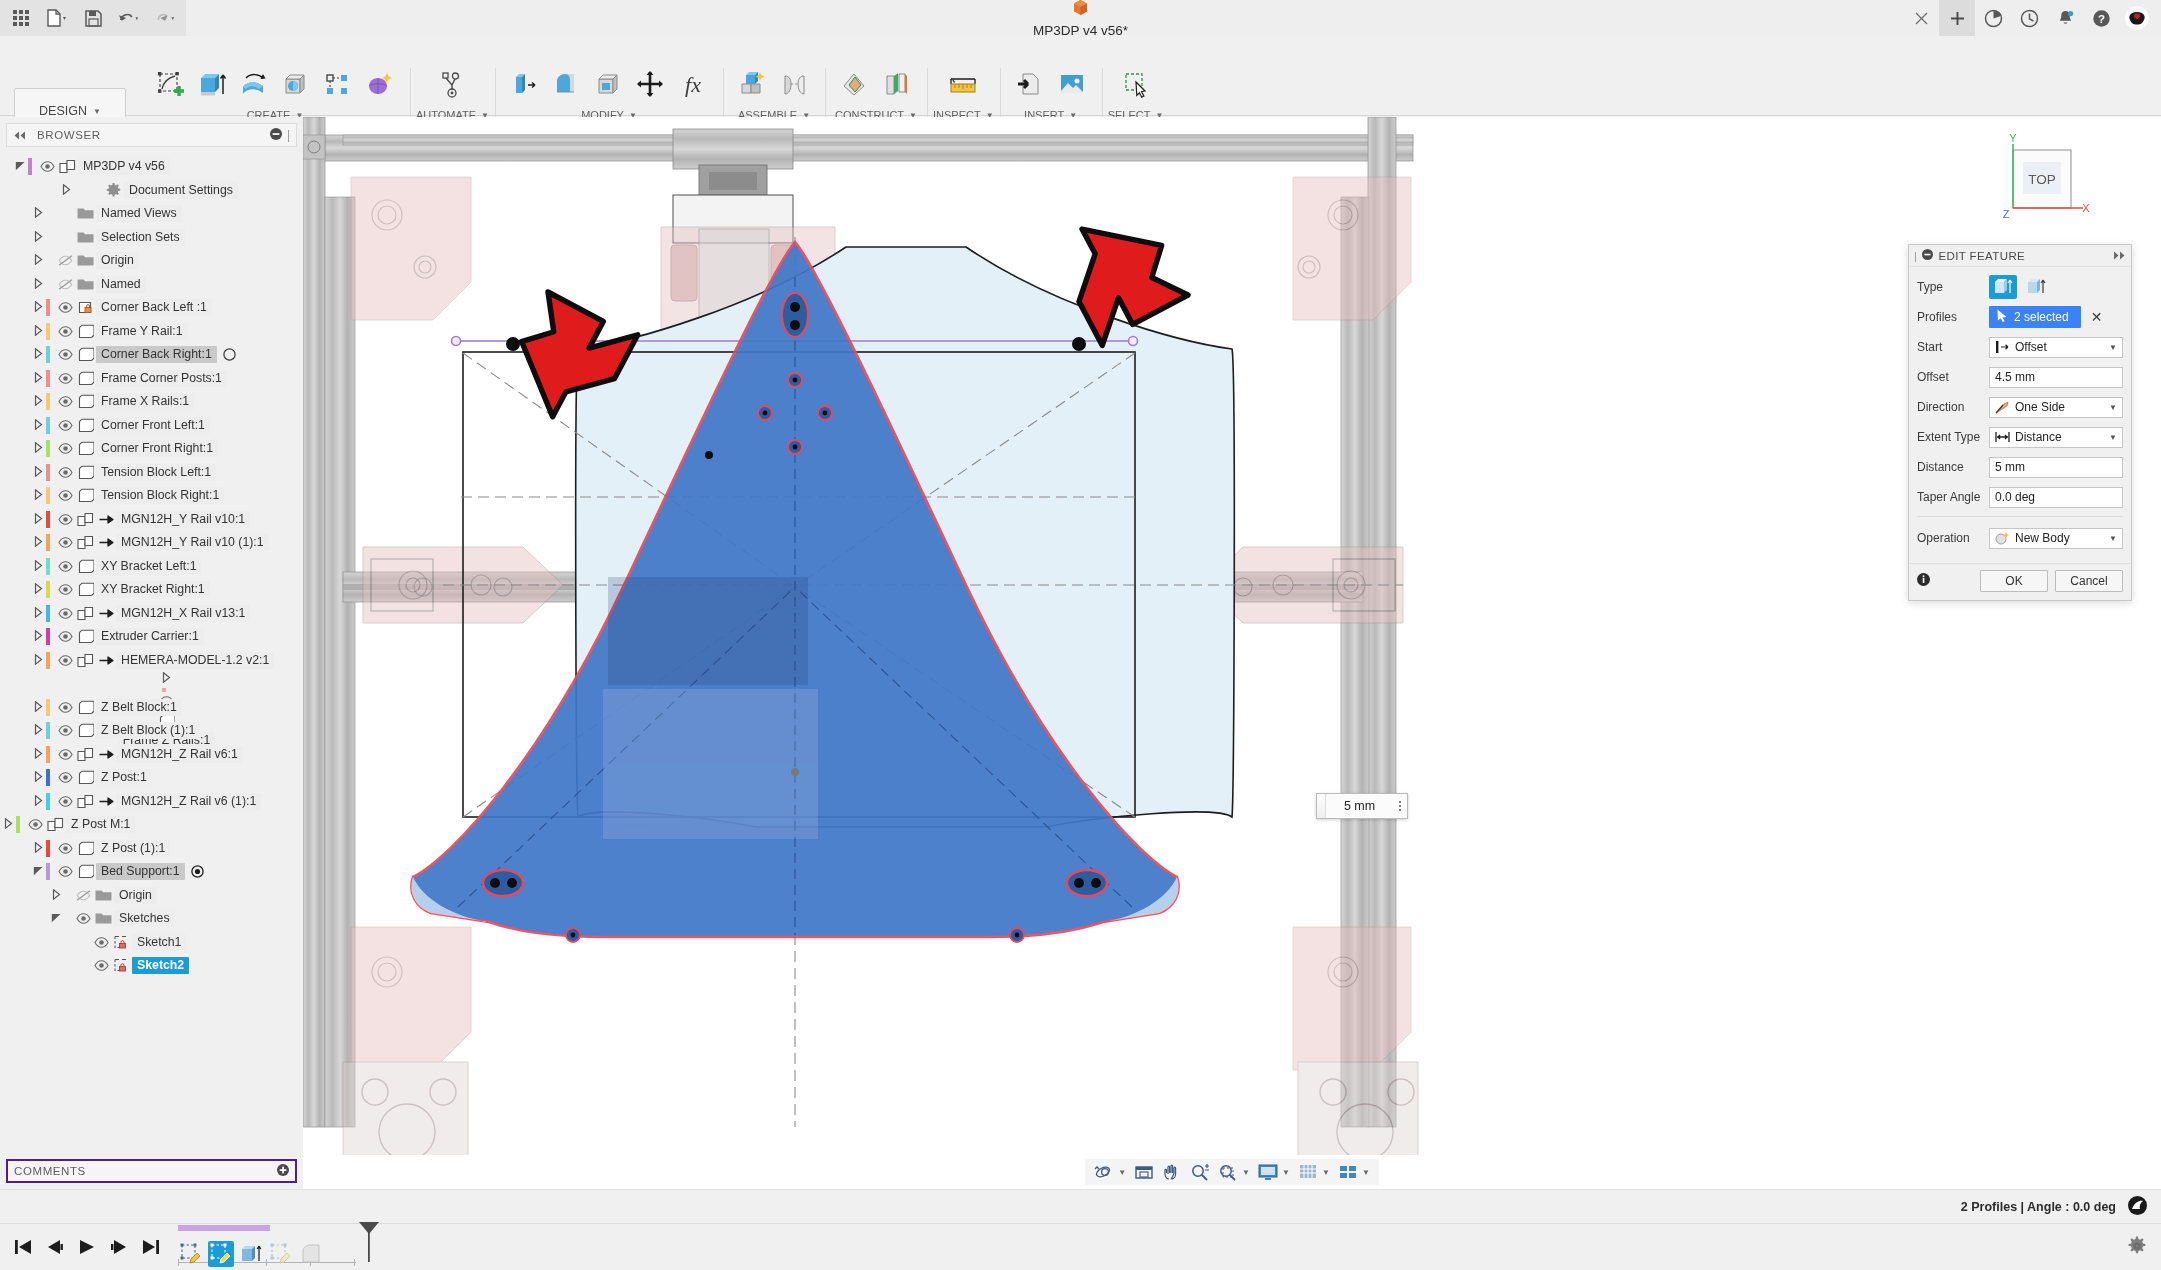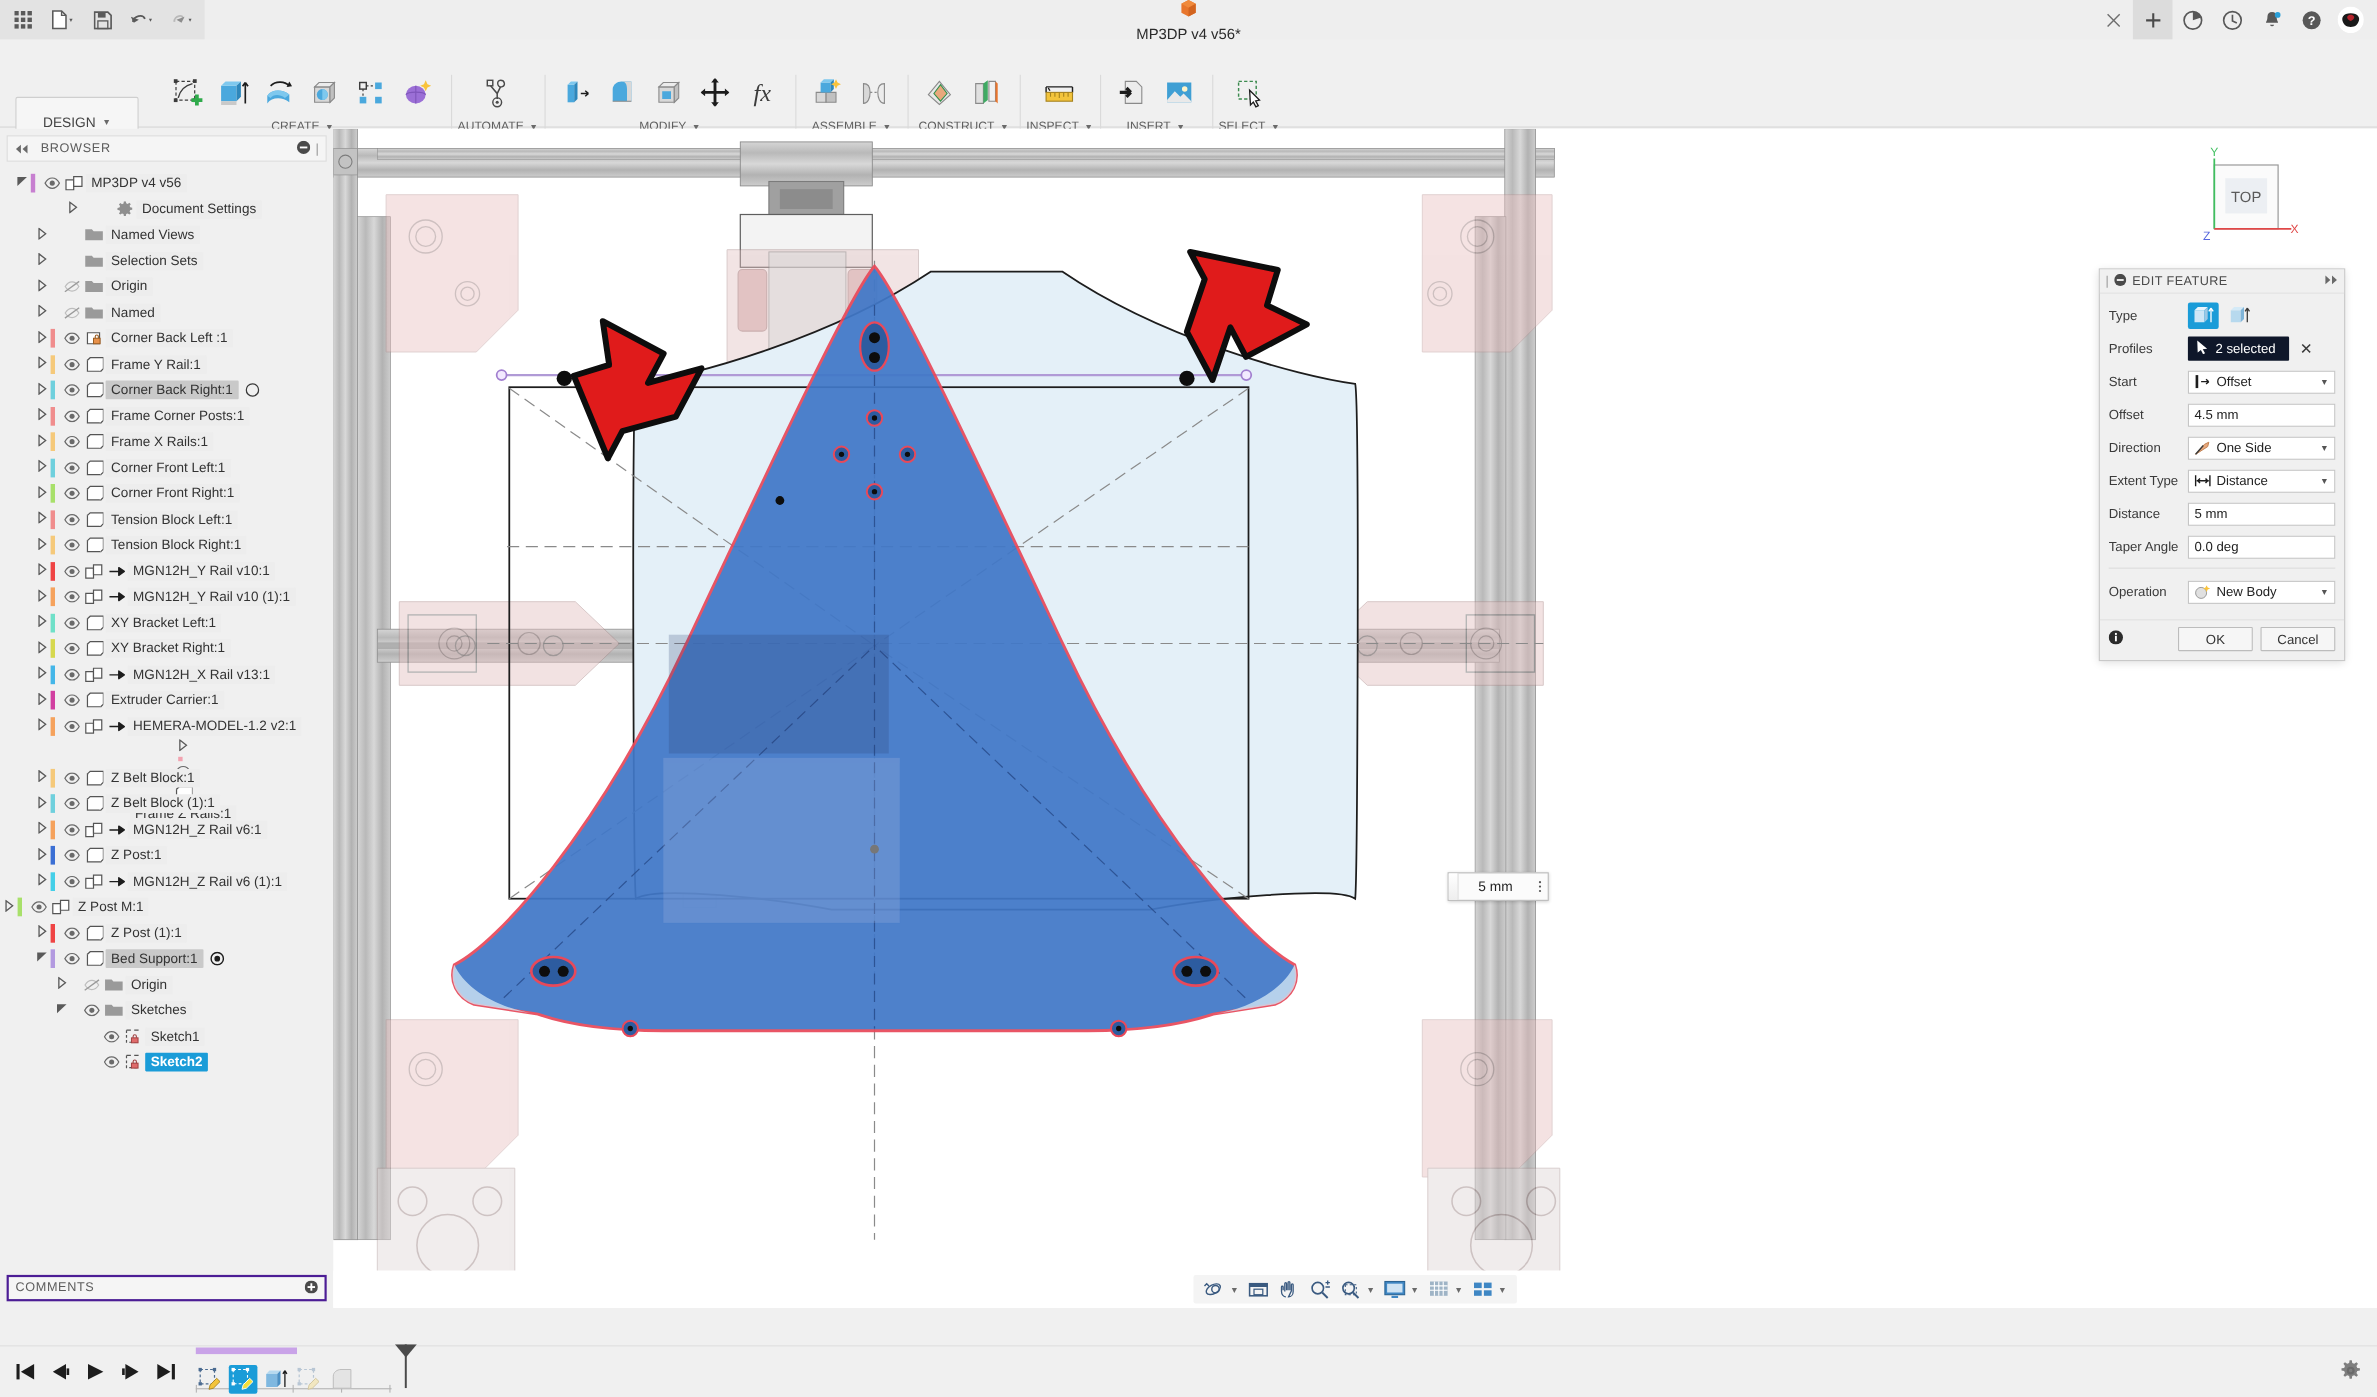--- a/index.html
+++ b/index.html
@@ -73,21 +73,21 @@
   .dlg-hdr { height:22px; display:flex; align-items:center; padding:0 5px; gap:5px; font-size:11.5px; letter-spacing:.4px; color:#4a4a4a; background:#f0f0f0; border-bottom:1px solid #e2e2e2;}
   .dlg-body { padding:7px 8px 4px 8px; }
   .frow { display:flex; align-items:center; height:26px; margin-bottom:4px; }
   .frow .flab { width:72px; font-size:12px; color:#3a3a3a; flex:0 0 72px;}
   .ctl { flex:1; height:21px; border:1px solid #c5c5c5; background:#fff; display:flex; align-items:center; padding:0 5px; font-size:12px; color:#222; position:relative; cursor:pointer;}
   .ctl .dd { position:absolute; right:5px; font-size:8px; color:#555;}
   .ctl .ci { margin-right:5px; display:flex; align-items:center;}
   .typebtns { flex:1; display:flex; gap:5px; align-items:center;}
   .tbtn { width:28px;height:24px; display:flex; align-items:center; justify-content:center; border-radius:2px; cursor:pointer;}
   .tbtn.act { background:#1a9cd8; }
-  .selbtn { background:#0f172a; color:#fff; height:22px; padding:0 12px 0 8px; display:flex; align-items:center; gap:6px; font-size:12px; cursor:pointer; border-radius:1px;}
+  .selbtn { background:#3b82f6; color:#fff; height:22px; padding:0 12px 0 8px; display:flex; align-items:center; gap:6px; font-size:12px; cursor:pointer; border-radius:1px;}
   .xbtn { margin-left:10px; color:#3a3a3a; font-size:14px; cursor:pointer; line-height:1;}
   .dlg-sep { height:1px; background:#dcdcdc; margin:6px 0 8px 0;}
   .dlg-foot { display:flex; align-items:center; justify-content:space-between; padding:6px 8px 8px 8px; border-top:1px solid #e0e0e0; margin-top:4px;}
   .okbtn,.cancelbtn { width:68px;height:22px;border:1px solid #bcbcbc;background:#f6f6f6;font-size:12px;color:#333;display:flex;align-items:center;justify-content:center;cursor:pointer;border-radius:1px;}
 
   
   .navbar { position:absolute; left:303px; right:0; bottom:81px; height:34px; display:flex; align-items:center; justify-content:center; background:#fff;}
   .navgrp { display:flex; align-items:center; gap:2px; background:#f4f4f4; padding:2px 6px; border-radius:2px;}
   .navitem { display:flex; align-items:center; gap:2px; padding:2px 3px; cursor:pointer; border-radius:2px;}
   .statusbar { position:absolute; left:0; right:0; bottom:47px; height:34px; background:#f0f0f0; border-top:1px solid #e0e0e0; display:flex; align-items:center; justify-content:flex-end; padding-right:14px; gap:12px;}
@@ -1637,20 +1637,29 @@
             <rect x="2" y="3" width="7" height="5" fill="#3f87c4"></rect>
             <rect x="11" y="3" width="7" height="5" fill="#3f87c4"></rect>
             <rect x="2" y="10" width="7" height="5" fill="#3f87c4"></rect>
             <rect x="11" y="10" width="7" height="5" fill="#3f87c4"></rect>
           </svg>
       <span class="caret">▼</span>
     </div>
   </div>
 </div>
 
+<div class="statusbar">
+  <span class="statustext">2 Profiles | Angle : 0.0 deg</span>
+  <span>
+    <svg width="19" height="19" viewBox="0 0 19 19">
+          <circle cx="9.5" cy="9.5" r="9.5" fill="#1a1a1a"></circle>
+          <path d="M4 13 C7 5, 13 4, 15 5 C12 7, 11 11, 12 13z" fill="#fff"></path>
+        </svg>
+  </span>
+</div>
 
 <div class="timeline">
   <div class="tl-play">
     <span class="b">
       <svg width="18" height="16" viewBox="0 0 18 16">
             <rect x="1" y="1" width="2.8" height="14" fill="#1d1d1d"></rect>
             <path d="M17 1 L5 8 L17 15z" fill="#1d1d1d"></path>
           </svg>
     </span>
     <span class="b">

